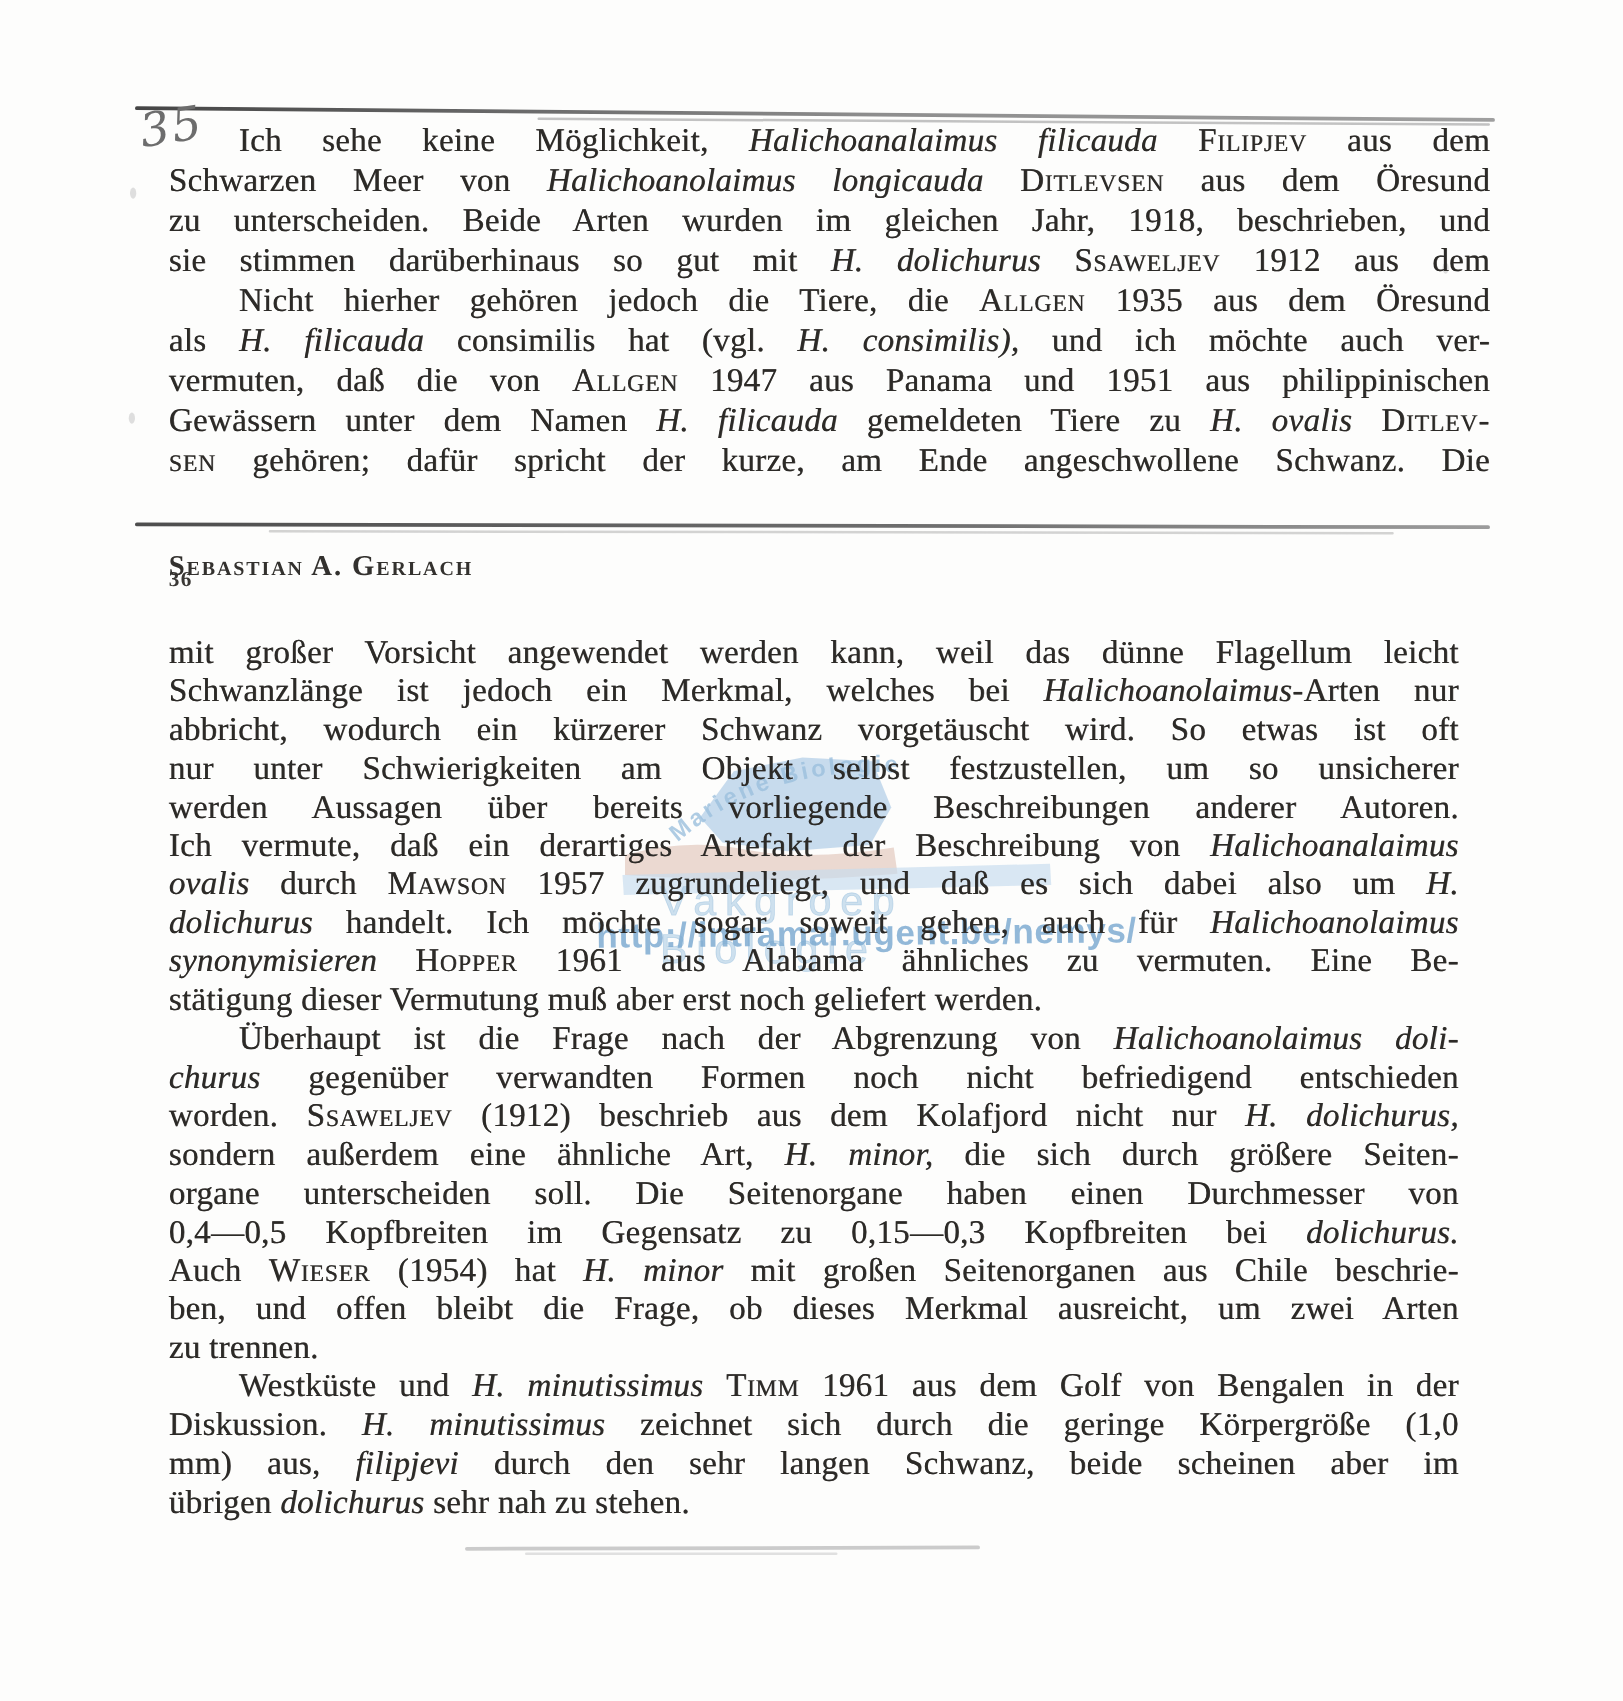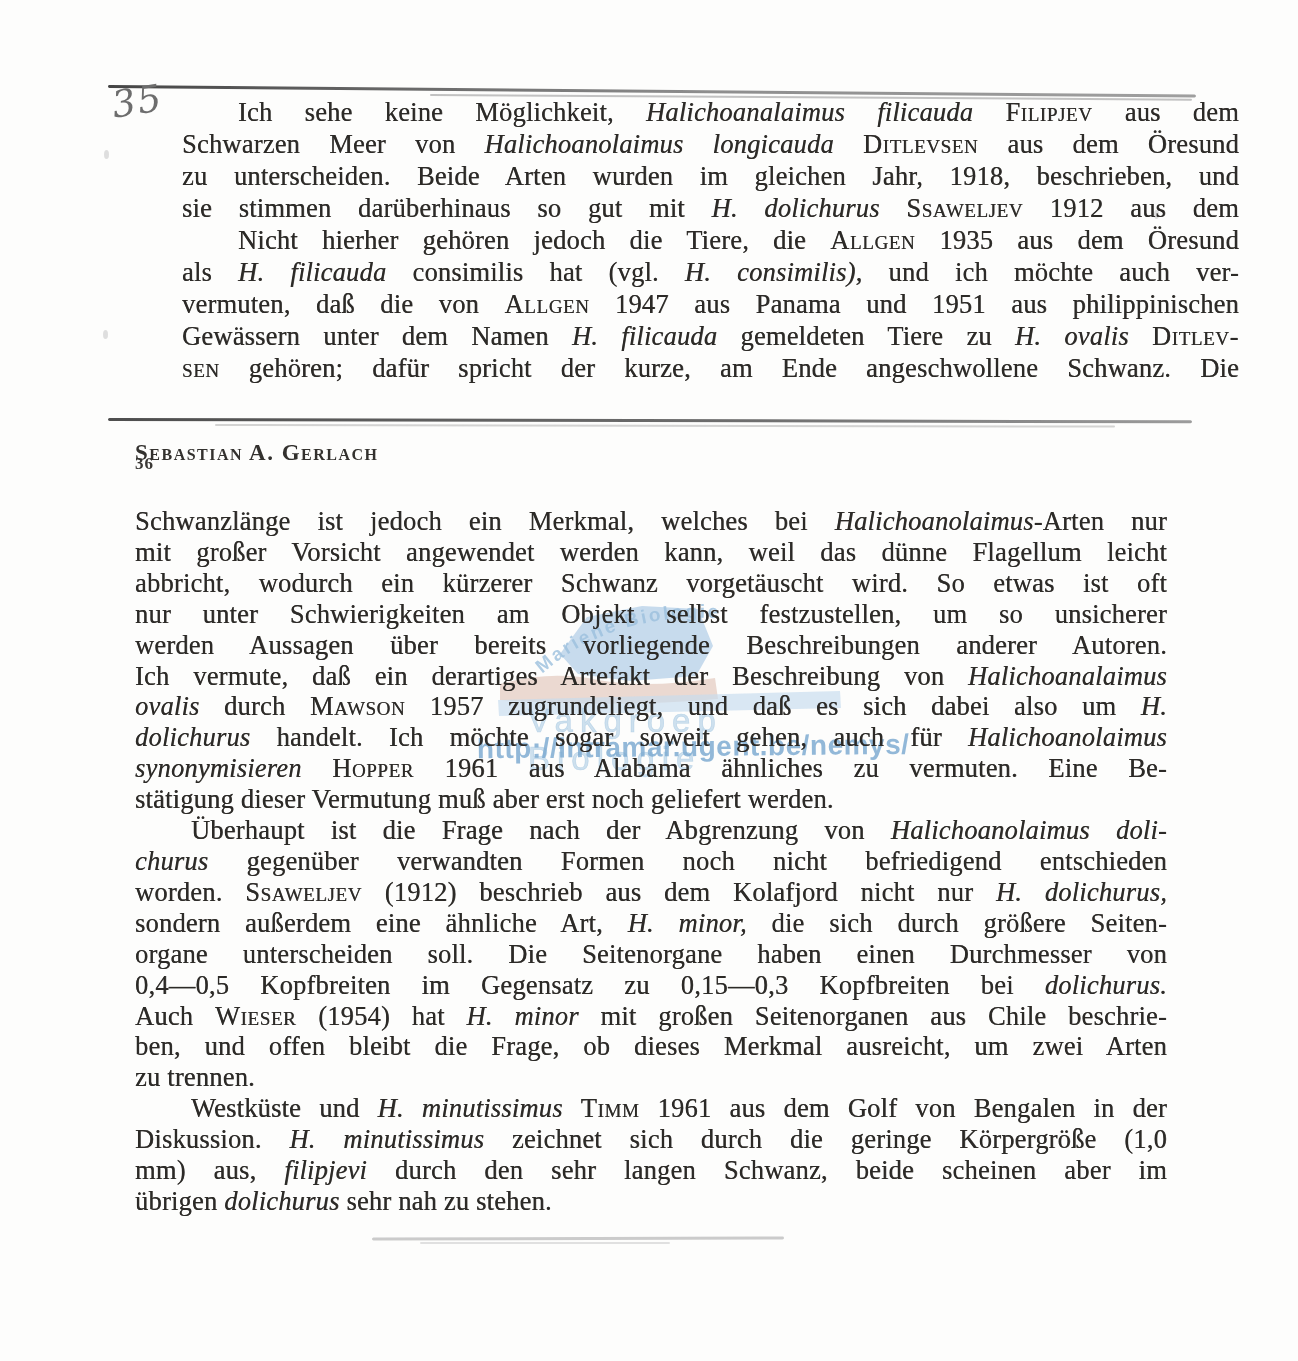--- a/index.html
+++ b/index.html
@@ -34,21 +34,21 @@
   }
   
   .pageno{position:absolute;left:135px;top:454px;font-size:17px;font-weight:600;color:#3a3835;letter-spacing:1px;}
   .runhead{
     position:absolute;left:135px;top:440px;width:1032px;
     font-size:23px;font-variant:small-caps;
     letter-spacing:1.5px;color:#33312e;font-weight:600;
   }
   
   .textblock{position:absolute;z-index:2;}
-  .fragment{left:135px;top:96px;width:1057px;font-size:26.5px;line-height:32px;margin-left:47px;}
+  .fragment{left:135px;top:96px;width:1057px;font-size:26.5px;line-height:32px;}
   .maintext{left:135px;top:506px;width:1032px;font-size:26.5px;line-height:30.9px;}
   .textblock{
     text-shadow:0.35px 0 0 rgba(44,42,39,.75);
     letter-spacing:0.2px;
   }
   .tline{text-align:justify;text-align-last:justify;white-space:normal;}
   .tline.lastline{text-align-last:left;}
   .para.indent .tline:first-child{text-indent:56px;}
   .i{font-style:italic;}
   .sc{font-variant:small-caps;letter-spacing:0.6px;}
@@ -115,22 +115,22 @@
       <text font-size="19" letter-spacing="2.5" opacity="0.8" style="font-family:&quot;Liberation Sans&quot;,sans-serif;font-weight:bold;" fill="#9cc0de">
         <textPath href="#wm-arc">Mariene Biologie</textPath>
       </text>
     </svg>
     <div class="wm-dept">Vakgroep Biologie</div>
     <div class="wm-url">http://intramar.ugent.be/nemys/</div>
   </div>
 
   <div class="textblock maintext">
       <div class="para">
+        <div class="tline"><span>mit großer Vorsicht angewendet werden kann, weil das dünne Flagellum leicht</span></div>
         <div class="tline"><span>Schwanzlänge ist jedoch ein Merkmal, welches bei </span><span class="i">Halichoanolaimus</span><span>-Arten nur</span></div>
-        <div class="tline"><span>mit großer Vorsicht angewendet werden kann, weil das dünne Flagellum leicht</span></div>
         <div class="tline"><span>abbricht, wodurch ein kürzerer Schwanz vorgetäuscht wird. So etwas ist oft</span></div>
         <div class="tline"><span>nur unter Schwierigkeiten am Objekt selbst festzustellen, um so unsicherer</span></div>
         <div class="tline"><span>werden Aussagen über bereits vorliegende Beschreibungen anderer Autoren.</span></div>
         <div class="tline"><span>Ich vermute, daß ein derartiges Artefakt der Beschreibung von </span><span class="i">Halichoanalaimus</span></div>
         <div class="tline"><span class="i">ovalis</span><span> durch </span><span class="sc">Mawson</span><span> 1957 zugrundeliegt, und daß es sich dabei also um </span><span class="i">H.</span></div>
         <div class="tline"><span class="i">dolichurus</span><span> handelt. Ich möchte sogar soweit gehen, auch für </span><span class="i">Halichoanolaimus</span></div>
         <div class="tline"><span class="i">synonymisieren</span><span> </span><span class="sc">Hopper</span><span> 1961 aus Alabama ähnliches zu vermuten. Eine Be-</span></div>
         <div class="tline lastline"><span>stätigung dieser Vermutung muß aber erst noch geliefert werden.</span></div>
       </div>
       <div class="para indent">

